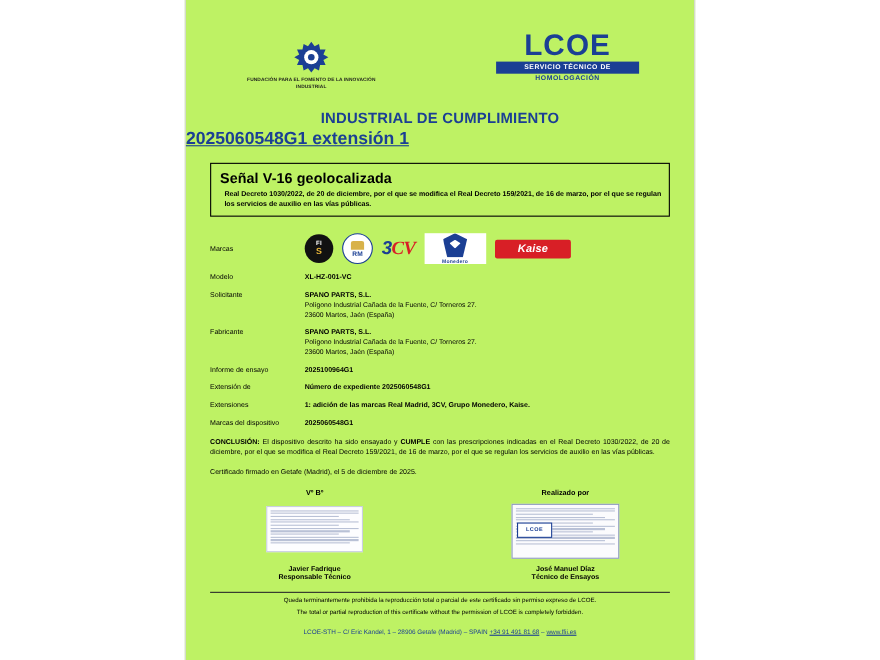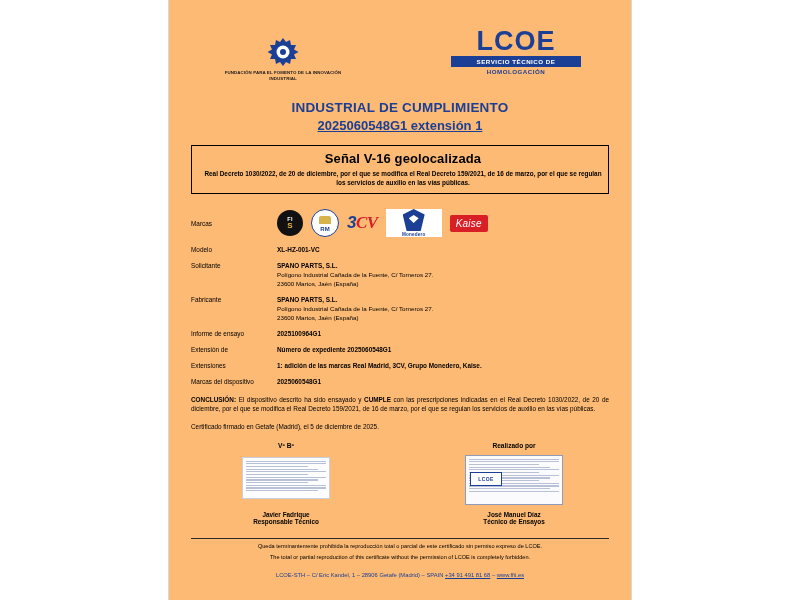--- a/index.html
+++ b/index.html
@@ -19,21 +19,21 @@
     width: 800px;
     height: 600px;
     background: #ffffff;
   }
   .sheet {
     position: absolute;
     left: 168px;
     top: 0px;
     width: 464px;
     height: 600px;
-    background: #fdba74;
+    background: #bef264;
     border-left: 1px solid #d8d8d8;
     border-right: 1px solid #d8d8d8;
     box-sizing: border-box;
     padding: 0;
   }
 
   
   .header {
     position: relative;
     height: 84px;
@@ -94,34 +94,32 @@
   
   .cert-title {
     text-align: center;
     color: #1b3f94;
     font-size: 13.5px;
     font-weight: bold;
     letter-spacing: .2px;
     margin-top: 16px;
   }
   .cert-number {
-    text-align: center;
-    color: #1b3f94;
-    font-size: 13px;
+    color: #1b3f94;
+    font-size: 16px;
     font-weight: bold;
     margin-top: 3px;
     text-decoration: underline;
   }
 
   
   .product-box {
     margin: 12px 22px 0 22px;
     border: 1px solid #000000;
     padding: 5px 2px 6px 8px;
-    text-align: center;
   }
   .product-name {
     font-size: 13px;
     font-weight: bold;
     letter-spacing: .1px;
   }
   .product-desc {
     font-size: 6.4px;
     font-weight: bold;
     line-height: 8.5px;
@@ -235,23 +233,23 @@
   }
   .brand-monedero .mlabel {
     font-size: 4.6px; font-weight: bold; color: #1b3f94;
     letter-spacing: .2px;
     margin-top: 1px;
   }
   .brand-kaise {
     background: #d81f26;
     color: #ffffff;
     font-size: 10px;
-    font-weight: normal;
+    font-weight: bold;
     font-style: italic;
-    padding: 3px 6px;
+    padding: 3px 21px;
     border-radius: 2px;
     letter-spacing: .2px;
   }
 
   
   .conclusion {
     margin: 10px 22px 0 22px;
     font-size: 6.4px;
     line-height: 8.8px;
     text-align: justify;

